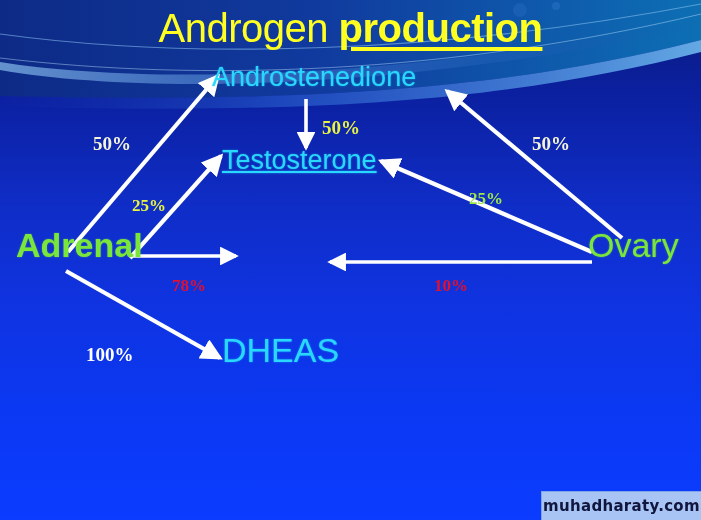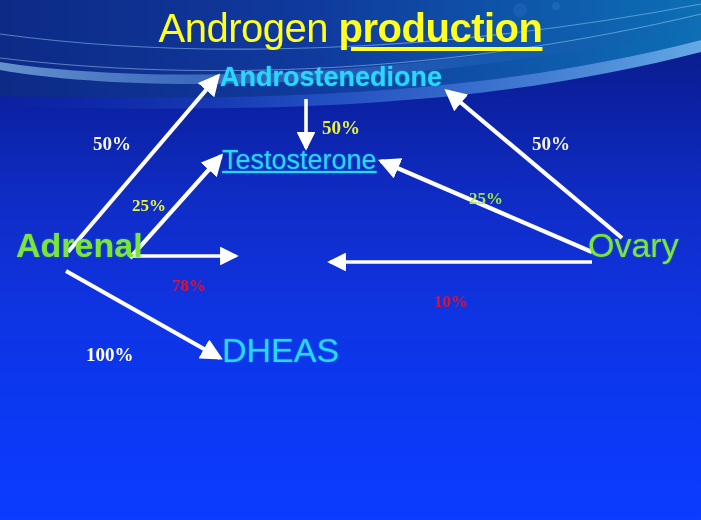--- a/index.html
+++ b/index.html
@@ -73,35 +73,35 @@
     line-height: 1;
   }
   .pct-cream  { color: #f4f4d8; }
   .pct-yellow { color: #e9f442; }
   .pct-green  { color: #9ce84a; }
   .pct-white  { color: #ffffff; }
   .pct-red    { color: #e01030; }
   .pct-small  { font-size: 17px; }
 
   
-  #n-androstenedione { left: 220px; top: 64px; font-weight: bold; }
+  #n-androstenedione { left: 212px; top: 64px; }
   #n-testosterone    { left: 222px; top: 147px; text-decoration: underline; }
   #n-dhea            { left: 238px; top: 235px; }
   #n-dheas           { left: 222px; top: 333px; }
   #n-adrenal         { left: 16px;   top: 228px; font-weight: bold; }
   #n-ovary           { left: 588px; top: 228px; }
 
   
   #p-50-left    { left: 93px;  top: 134px; }
   #p-25-left    { left: 132px; top: 197px; }
   #p-50-mid     { left: 322px; top: 118px; }
   #p-50-right   { left: 532px; top: 134px; }
   #p-25-right   { left: 469px; top: 190px; }
   #p-90         { left: 172px; top: 277px; }
-  #p-10         { left: 434px; top: 277px; margin-top: 16px; }
+  #p-10         { left: 434px; top: 277px; }
   #p-100        { left: 86px;  top: 324px; margin-top: 21px; }
 
   
   #watermark {
     position: absolute;
     right: 0;
     bottom: 0;
     width: 159px;
     height: 28px;
     background: #a8c4f5;
@@ -187,14 +187,15 @@
 
   <div id="p-50-left" class="node pct pct-cream">50%</div>
   <div id="p-25-left" class="node pct pct-yellow pct-small">25%</div>
   <div id="p-50-mid" class="node pct pct-yellow">50%</div>
   <div id="p-50-right" class="node pct pct-cream">50%</div>
   <div id="p-25-right" class="node pct pct-green pct-small">25%</div>
   <div id="p-90" class="node pct pct-red pct-small">78%</div>
   <div id="p-10" class="node pct pct-red pct-small">10%</div>
   <div id="p-100" class="node pct pct-white">100%</div>
 
+  <div id="watermark">muhadharaty.com</div>
 
 </div>
 
 </body></html>

